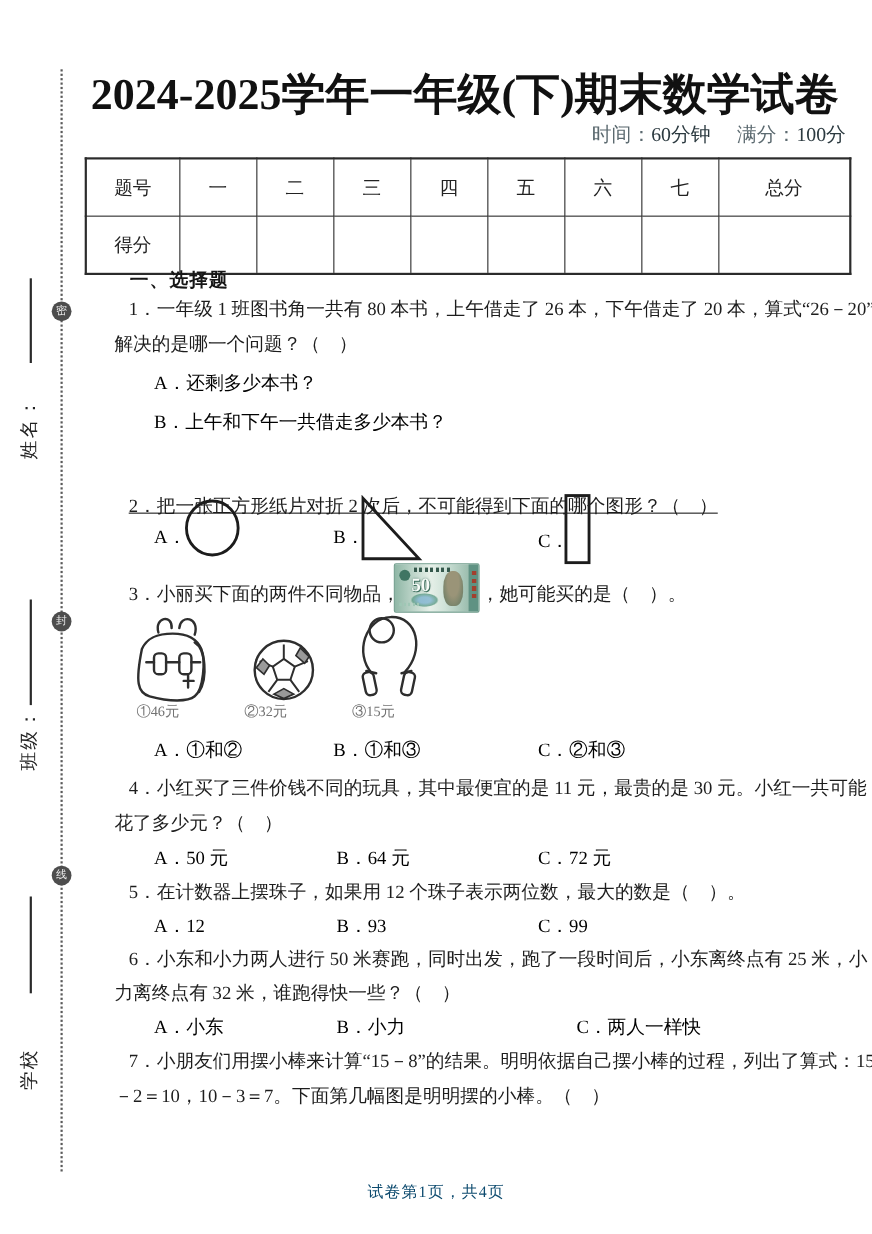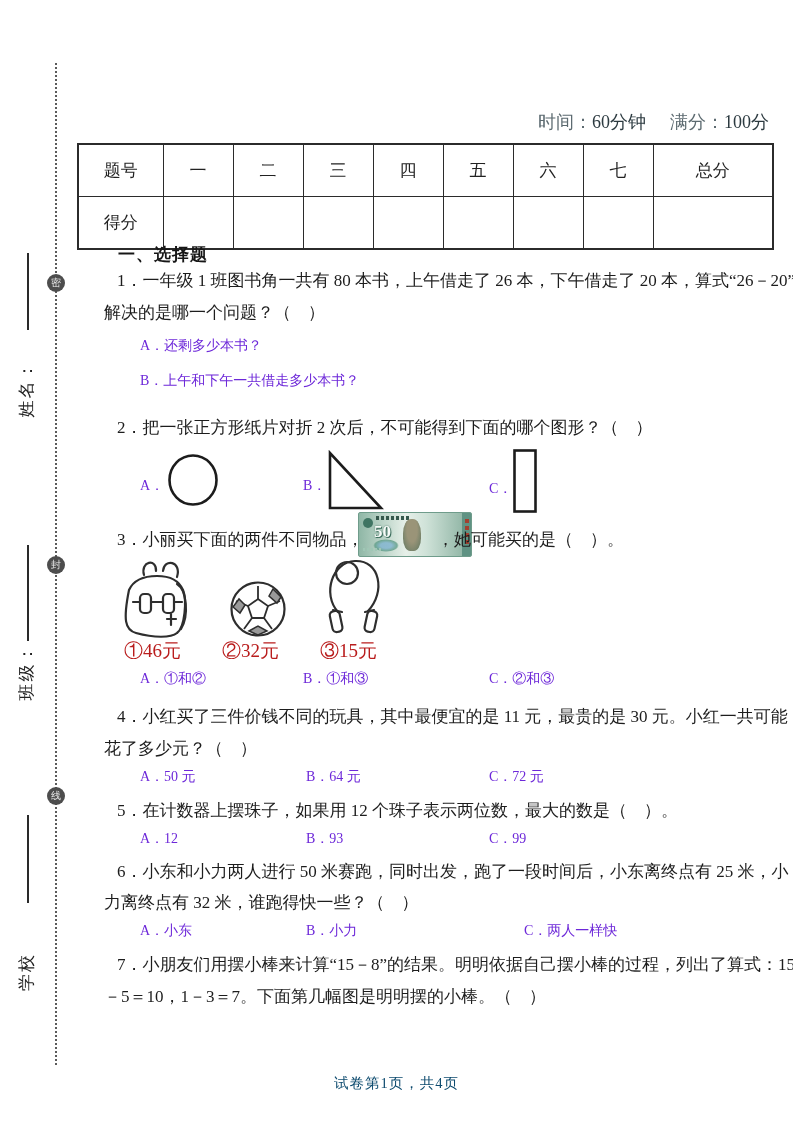--- a/index.html
+++ b/index.html
@@ -42,32 +42,32 @@
     border:1.6px solid #2b2b2b; height:27px; text-align:center; padding:12px;
   }
   table.score { border:2px solid #2b2b2b; }
 
   
   .hsec {
     font-family:Liberation Serif, serif;
     font-weight:bold; font-size:17px; color:#161616; letter-spacing:1px;
   }
   .qline { font-size:17px; color:#1d1d1d; }
-  .opt   { font-size:14px; color:#6d28d9; }
-  .itemlabel { font-size:19px; color:#b91c1c; }
+  .opt   { font-size:17px; color:#000000; }
+  .itemlabel { font-size:13px; color:#737373; }
   .footer { font-size:14.5px; color:#0c4a6e; letter-spacing:1px; }
 
   svg.draw { display:block; }
 
   
   .note {
     left:358px; top:512px; width:76px; height:43px;
     background:linear-gradient(90deg,#8fb7a6 0%,#dcead f 0%,#8fb7a6 0%);
     background:linear-gradient(90deg,#8fb7a6 0%,#e7f0e9 42%,#cfe2d8 60%,#86ae9d 100%);
-    border:1px solid #6f9c8b; border-radius:2px; overflow:hidden;padding-left:36px;
+    border:1px solid #6f9c8b; border-radius:2px; overflow:hidden;
   }
   .note .emblem { position:absolute; left:4px; top:5px; width:10px; height:10px; border-radius:50%;
     background:#3f7563; }
   .note .bank-text { position:absolute; left:17px; top:3px; width:34px; height:4px;
     background:repeating-linear-gradient(90deg,#35584c 0 3px,transparent 3px 5px); }
   .note .denom { position:absolute; left:15px; top:9px;
     font-family:"Liberation Serif",serif; font-weight:bold; font-size:17px; color:#f7fbf8;
     text-shadow:0 0 2px #3c6d5c, 1px 1px 0 #3c6d5c; }
   .note .flower { position:absolute; left:14px; top:26px; width:26px; height:13px; border-radius:50%;
     background:radial-gradient(ellipse at center,#7fb3d0 0 30%,#5e9c86 60%,transparent 70%); opacity:.8; }
@@ -92,20 +92,21 @@
 
   <div class="abs seal-blank" style="top:253px; height:77px;"></div>
   <div class="abs seal-label" style="top:379px;">姓名：</div>
 
   <div class="abs seal-blank" style="top:545px; height:96px;"></div>
   <div class="abs seal-label" style="top:662px;">班级：</div>
 
   <div class="abs seal-blank" style="top:815px; height:88px;"></div>
   <div class="abs seal-label" style="top:962px;">学校</div>
 
+  <div class="abs title">2024-2025学年一年级(下)期末数学试卷</div>
 
   <div class="abs meta" style="left:538px; top:110px;">
     <span class="lbl">时间：</span><span>60分钟</span>
   </div>
   <div class="abs meta" style="left:670px; top:110px;">
     <span class="lbl">满分：</span><span>100分</span>
   </div>
 
   <table class="score">
     <colgroup>
@@ -145,21 +146,21 @@
   </tbody>
     </table>
 
   <div class="abs hsec" style="left:118px; top:243px;">一、选择题</div>
 
   <div class="abs qline" style="left:117px; top:269px;">1．一年级 1 班图书角一共有 80 本书，上午借走了 26 本，下午借走了 20 本，算式“26－20”</div>
   <div class="abs qline" style="left:104px; top:301px;">解决的是哪一个问题？（　）</div>
   <div class="abs opt" style="left:140px; top:337px;">A．还剩多少本书？</div>
   <div class="abs opt" style="left:140px; top:372px;">B．上午和下午一共借走多少本书？</div>
 
-  <div class="abs qline" style="left:117px; top:416px;">2．把一张正方形纸片对折 2 次后，不可能得到下面的哪个图形？（　）</div>
+  <div class="abs qline" style="left:117px; top:448px;text-decoration:underline;">2．把一张正方形纸片对折 2 次后，不可能得到下面的哪个图形？（　）</div>
 
   <div class="abs opt" style="left:140px; top:477px;">A．</div>
   <div class="abs" style="left:167px; top:453px;">
     <svg class="draw" width="52" height="54" viewBox="0 0 52 54">
       <ellipse cx="26" cy="27" rx="23.5" ry="24.5" fill="none" stroke="#1c1c1c" stroke-width="2.6"></ellipse>
     </svg>
   </div>
 
   <div class="abs opt" style="left:303px; top:477px;">B．</div>
   <div class="abs" style="left:327px; top:450px;">
@@ -242,17 +243,17 @@
   <div class="abs opt" style="left:306px; top:830px;">B．93</div>
   <div class="abs opt" style="left:489px; top:830px;">C．99</div>
 
   <div class="abs qline" style="left:117px; top:860px;">6．小东和小力两人进行 50 米赛跑，同时出发，跑了一段时间后，小东离终点有 25 米，小</div>
   <div class="abs qline" style="left:104px; top:891px;">力离终点有 32 米，谁跑得快一些？（　）</div>
   <div class="abs opt" style="left:140px; top:922px;">A．小东</div>
   <div class="abs opt" style="left:306px; top:922px;">B．小力</div>
   <div class="abs opt" style="left:489px; top:922px;margin-left:35px;">C．两人一样快</div>
 
   <div class="abs qline" style="left:117px; top:953px;">7．小朋友们用摆小棒来计算“15－8”的结果。明明依据自己摆小棒的过程，列出了算式：15</div>
-  <div class="abs qline" style="left:104px; top:985px;">－5＝10，1－3＝7。下面第几幅图是明明摆的小棒。（　）</div>
+  <div class="abs qline" style="left:104px; top:985px;">－2＝10，10－3＝7。下面第几幅图是明明摆的小棒。（　）</div>
 
   <div class="abs footer" style="left:334px; top:1074px;">试卷第1页，共4页</div>
 
 </div>
 
 </body></html>

